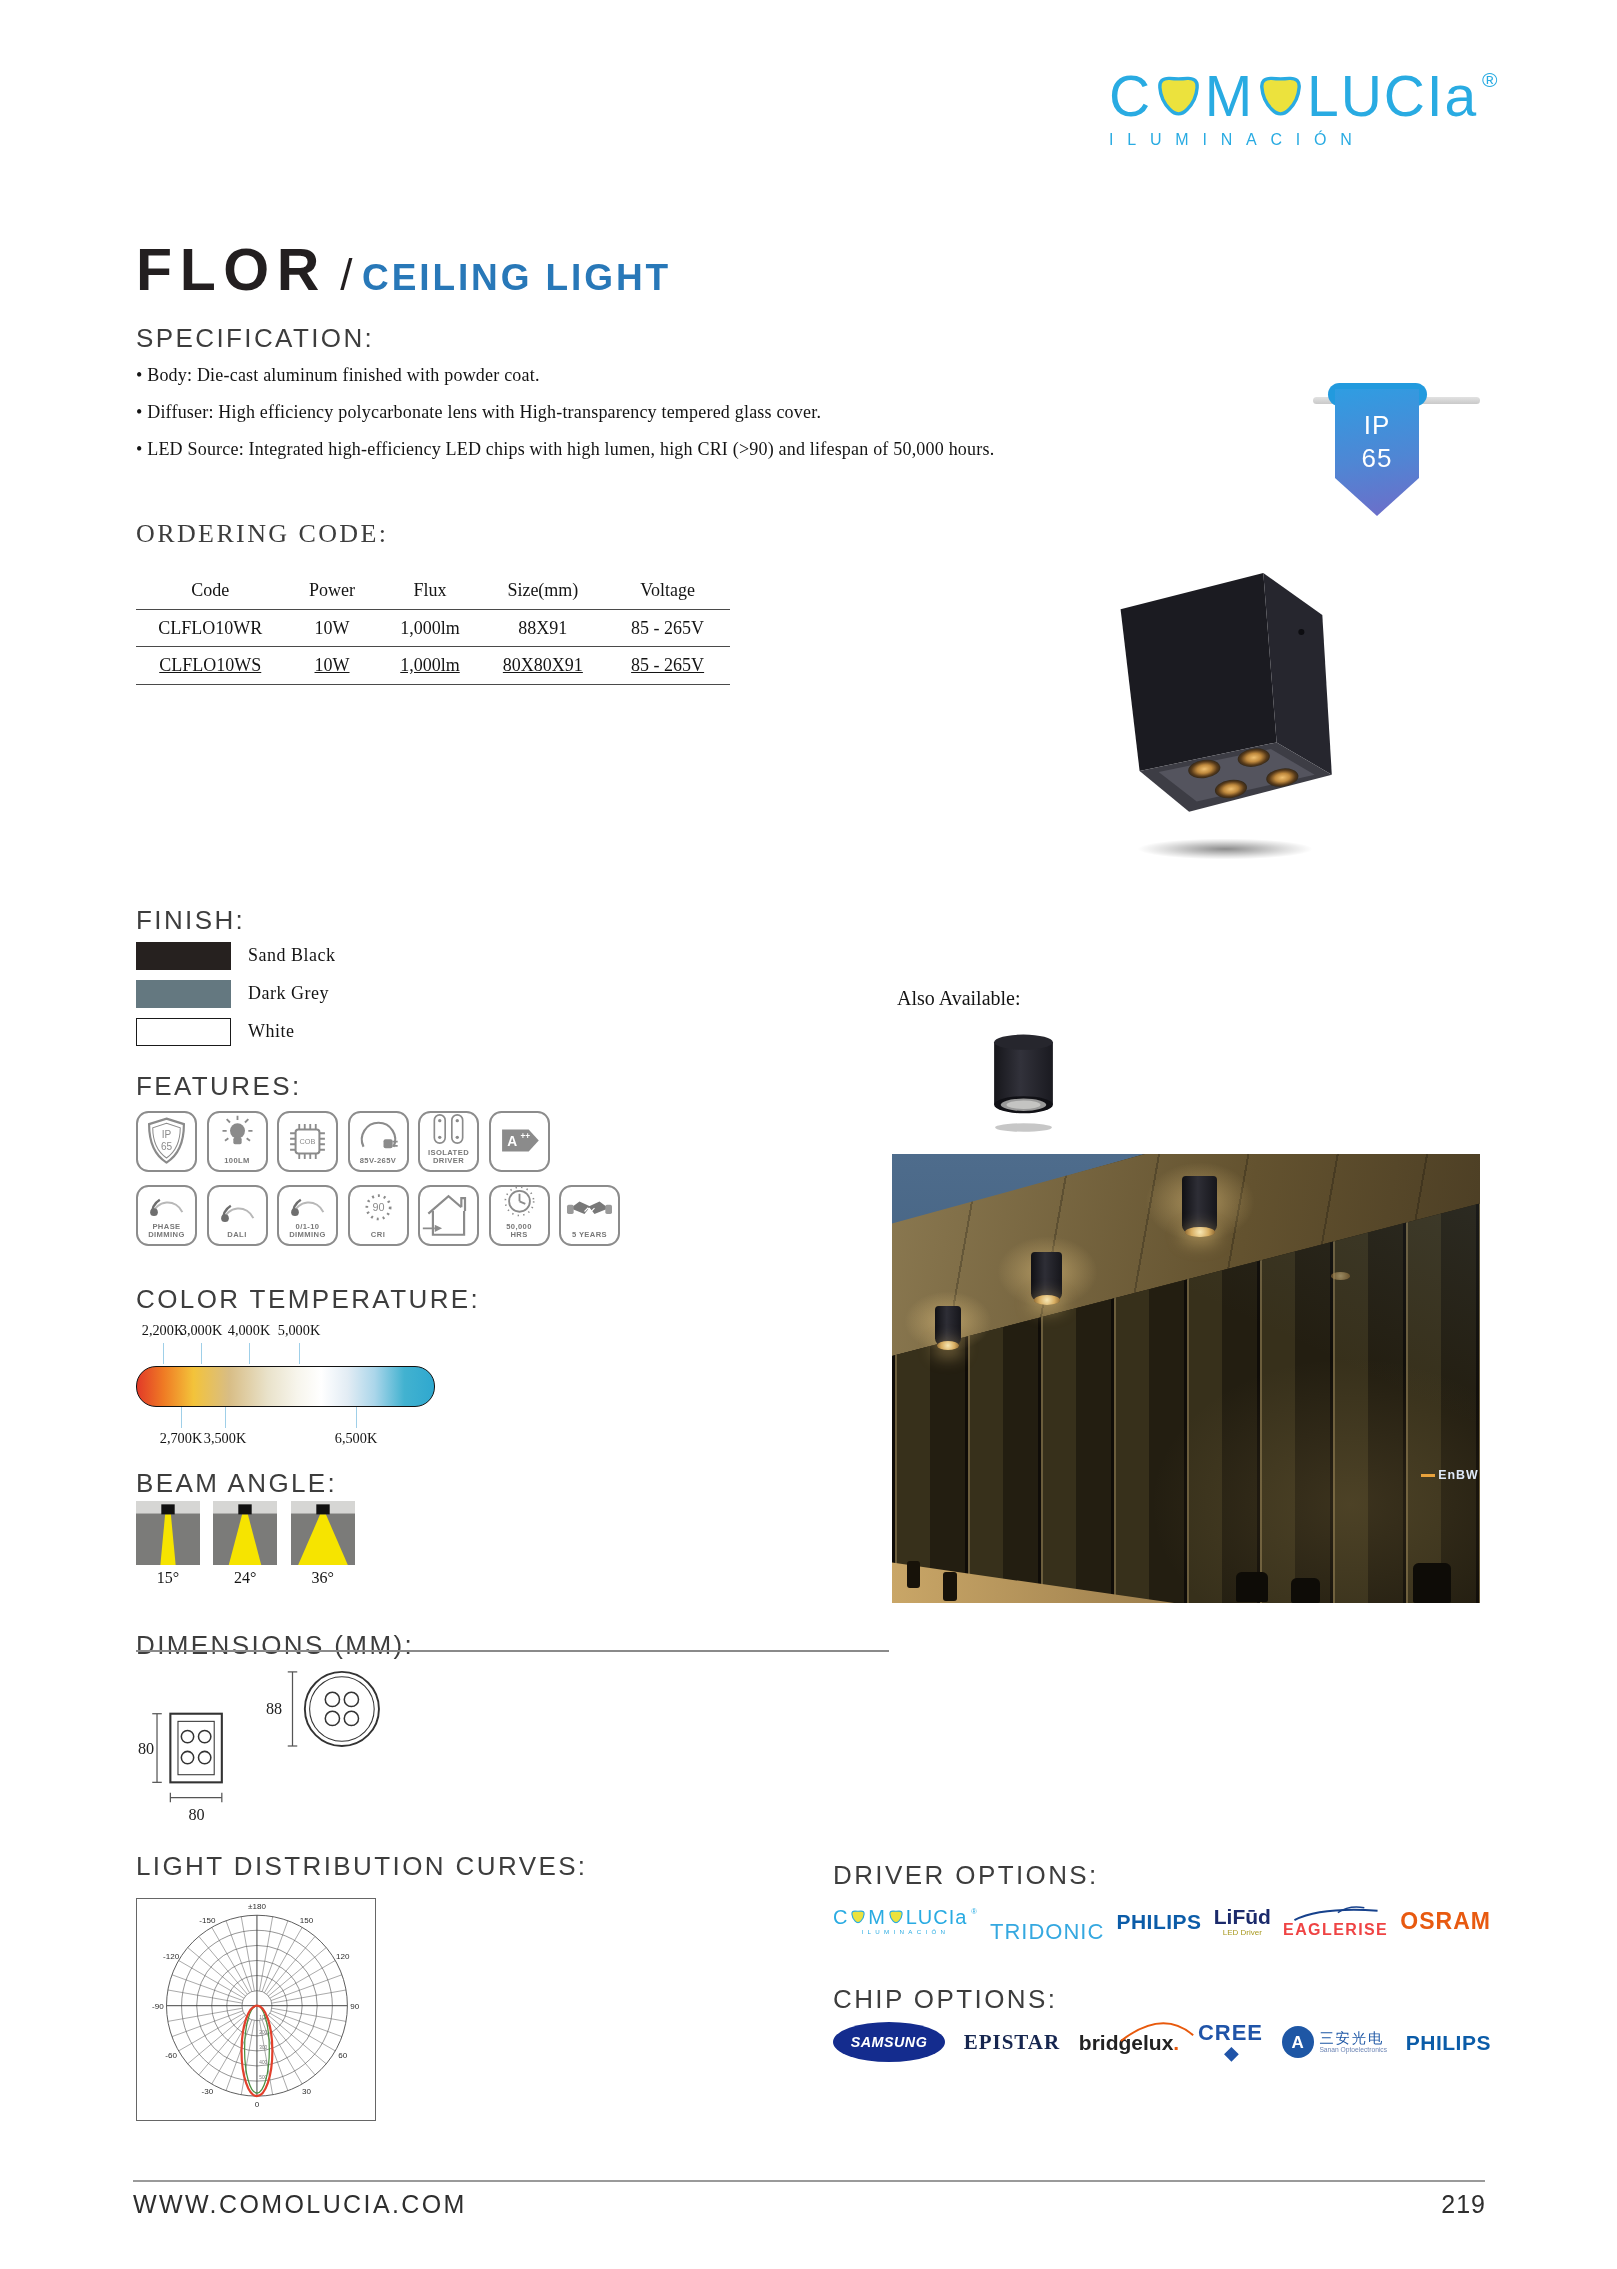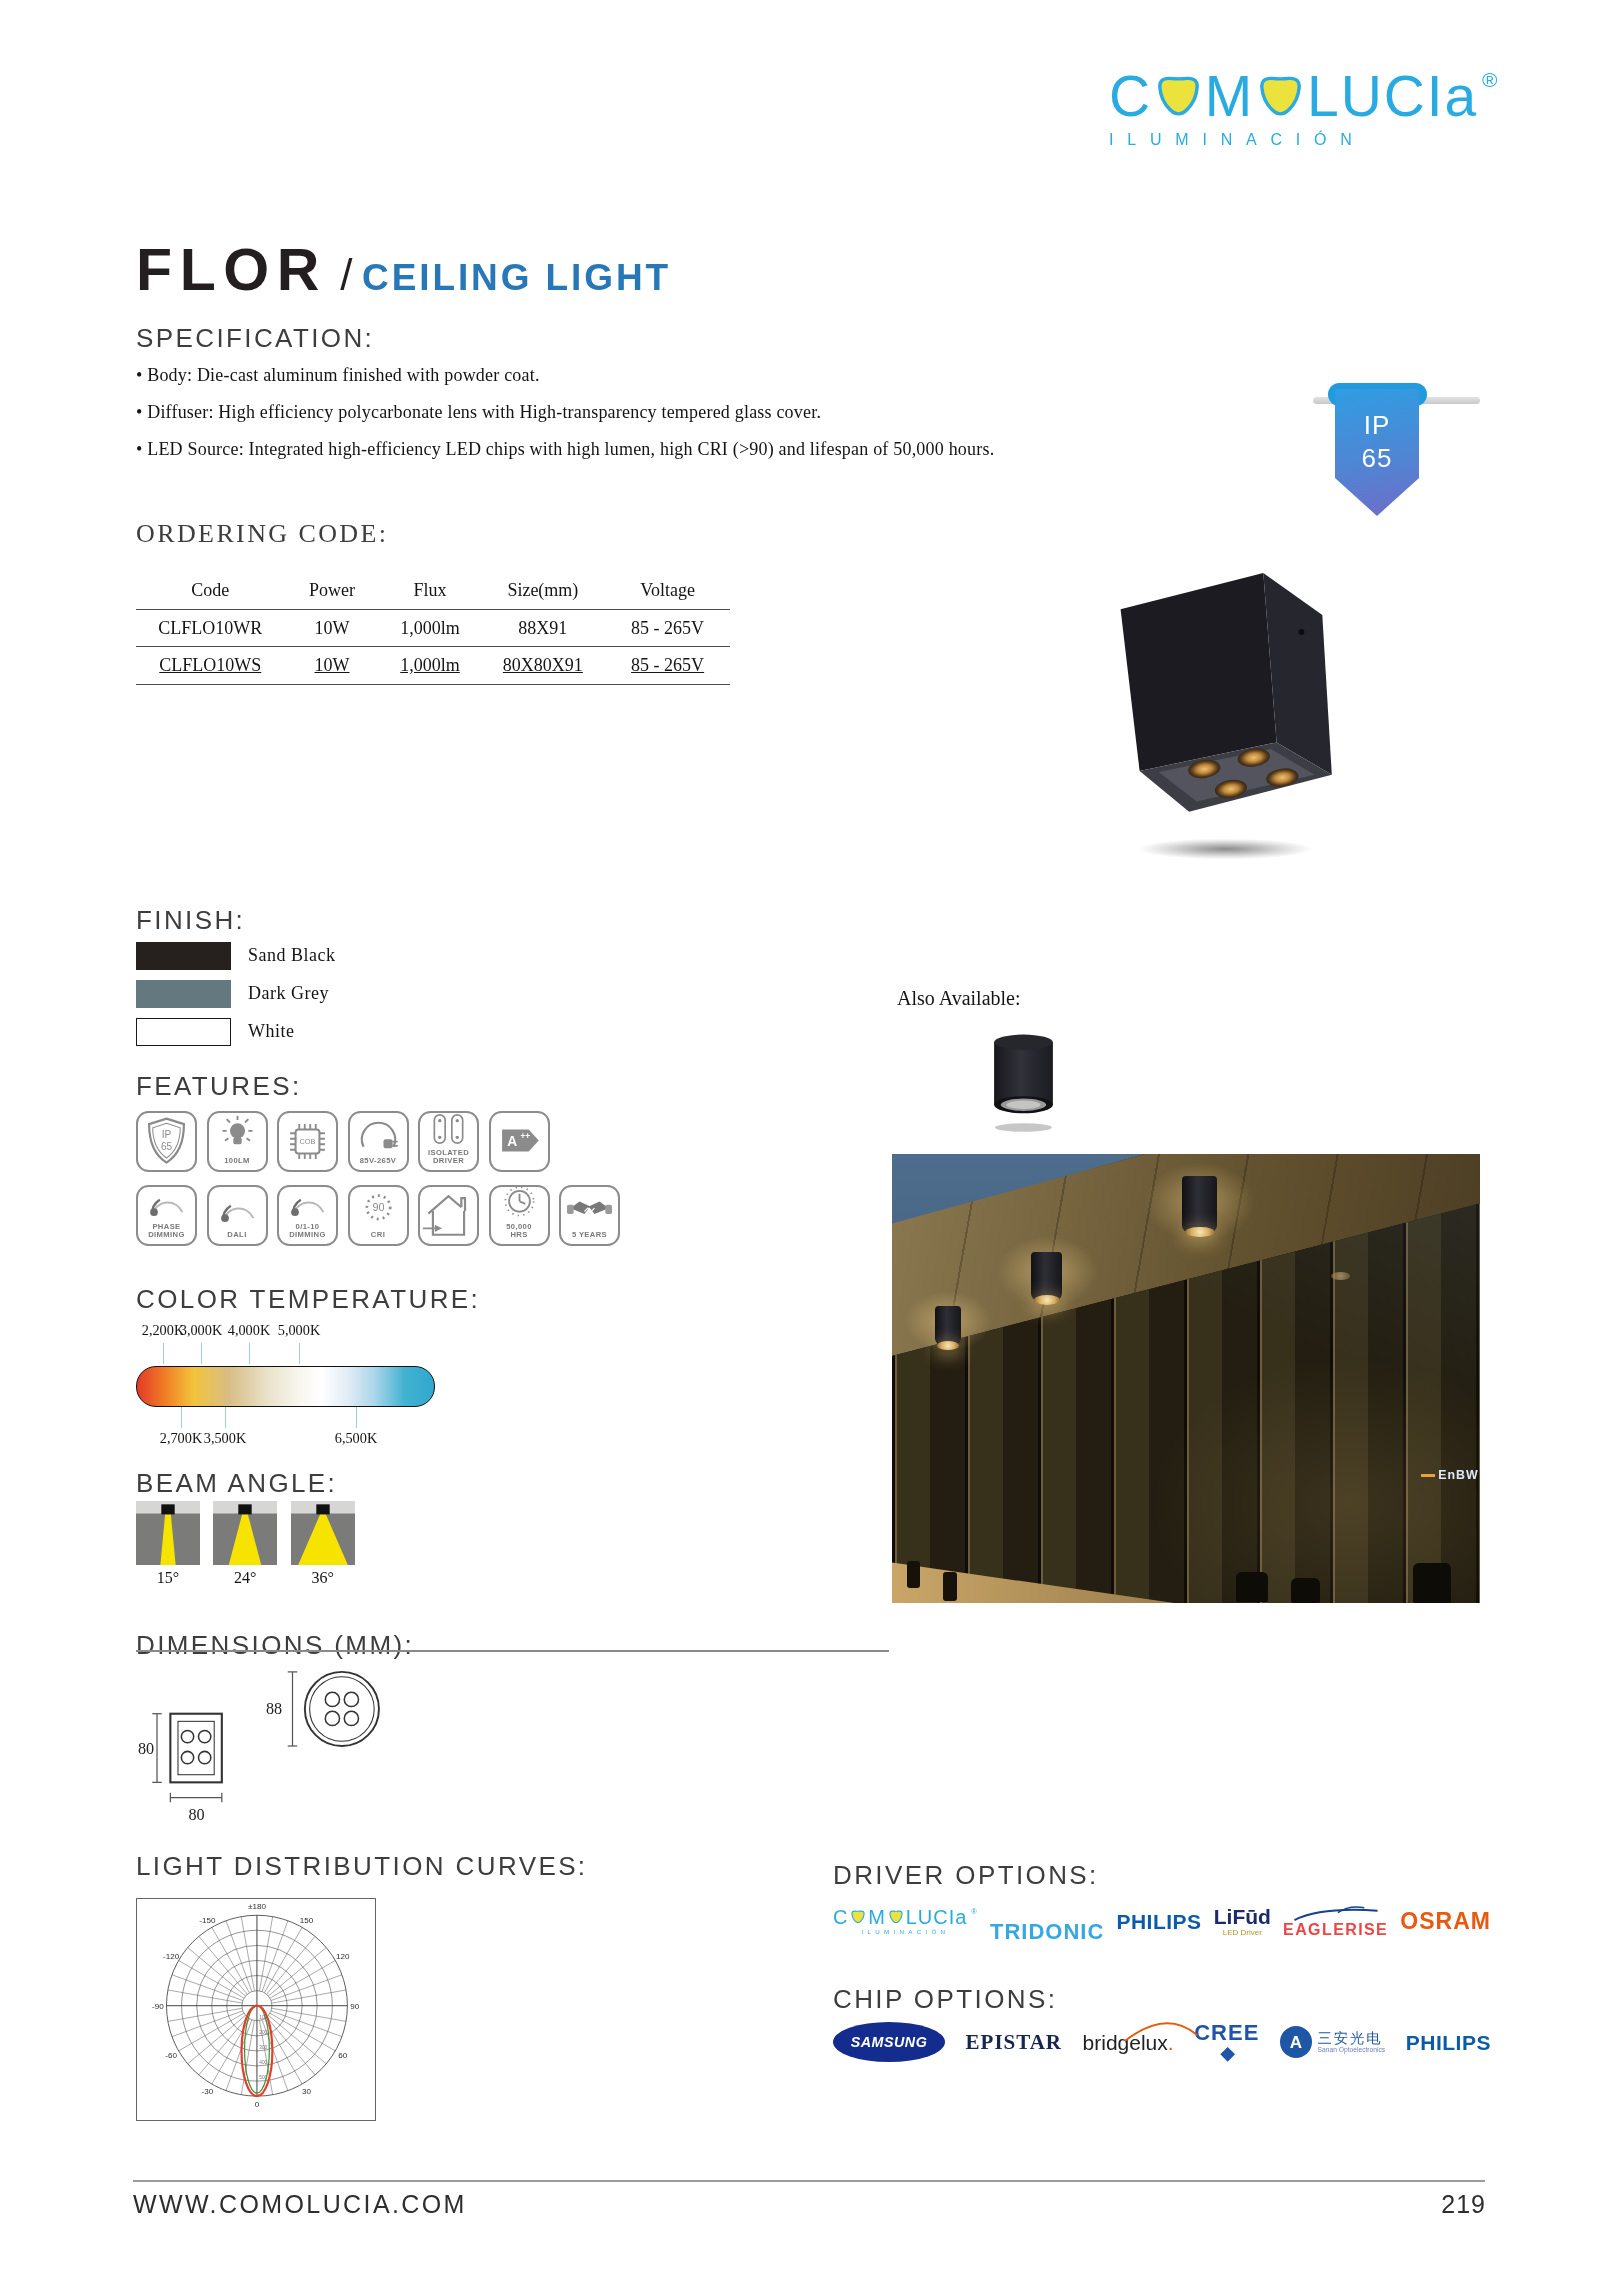--- a/index.html
+++ b/index.html
@@ -120,32 +120,32 @@
   .dim-fig2{left:264px;top:1666px;}
   
   .ldc-h{left:136px;top:1851px;}
   .chart-box{left:136px;top:1898px;width:238px;height:221px;border:1.9px solid #666;background:#fff;}
   
   .opt-h1{left:833px;top:1860px;}
   .opt-row1{left:833px;top:1900px;width:658px;display:flex;align-items:center;justify-content:space-between;}
   .opt-h2{left:833px;top:1984px;}
   .opt-row2{left:833px;top:2022px;width:658px;display:flex;align-items:center;justify-content:space-between;}
   .lg{display:flex;flex-direction:column;align-items:center;line-height:1;white-space:nowrap;}
-  .lg-tridonic{color:#35a8e0;font-size:22px;font-weight:700;letter-spacing:1px;margin-top:21px;}
+  .lg-tridonic{color:#35a8e0;font-size:22px;font-weight:400;letter-spacing:1px;margin-top:21px;}
   .lg-philips{color:#0b5ca8;font-size:21px;font-weight:700;letter-spacing:0.5px;}
   .lg-lifud-main{color:#1b2a6b;font-size:21px;font-weight:700;}
   .lg-lifud-sub{color:#a8981f;font-size:8px;margin-top:1.9px;}
   .lg-eagle-txt{color:#ef4444;font-size:16px;font-weight:600;letter-spacing:1.4px;}
   .lg-osram{color:#e85a10;font-size:23px;font-weight:700;letter-spacing:1px;}
   .lg-samsung{width:112px;height:40px;background:#142c8e;border-radius:50%;
               display:flex;align-items:center;justify-content:center;}
   .lg-samsung span{color:#fff;font-size:14.3px;font-weight:700;font-style:italic;letter-spacing:0.5px;}
   .lg-epistar{color:#16264f;font-size:21px;font-weight:700;letter-spacing:1px;
               font-family:"Liberation Serif",serif;}
-  .lg-bridgelux{position:relative;color:#222;font-size:21px;font-weight:400;}
+  .lg-bridgelux{position:relative;color:#222;font-size:21px;font-weight:700;}
   .lg-bridgelux .dot{color:#e8590c;}
   .lg-bridgelux svg{position:absolute;top:-13.3px;left:38px;}
   .lg-cree{color:#2054a8;font-size:22px;font-weight:800;letter-spacing:1px;display:flex;align-items:center;}
   .lg-cree .dia{font-size:18px;margin-left:2.9px;}
   .lg-sanan{display:flex;flex-direction:row;align-items:center;gap:5.7px;}
   .lg-sanan .ball{width:32px;height:32px;border-radius:50%;background:#1e57a5;color:#fff;
                   display:flex;align-items:center;justify-content:center;font-size:17px;font-weight:700;}
   .lg-sanan .cjk{color:#1e57a5;font-size:14.3px;letter-spacing:1.9px;}
   .lg-sanan .sub{color:#6e86b5;font-size:6.7px;margin-top:1.9px;}
   .lg-como-sm .logo-row{font-size:20px;letter-spacing:1px;}

